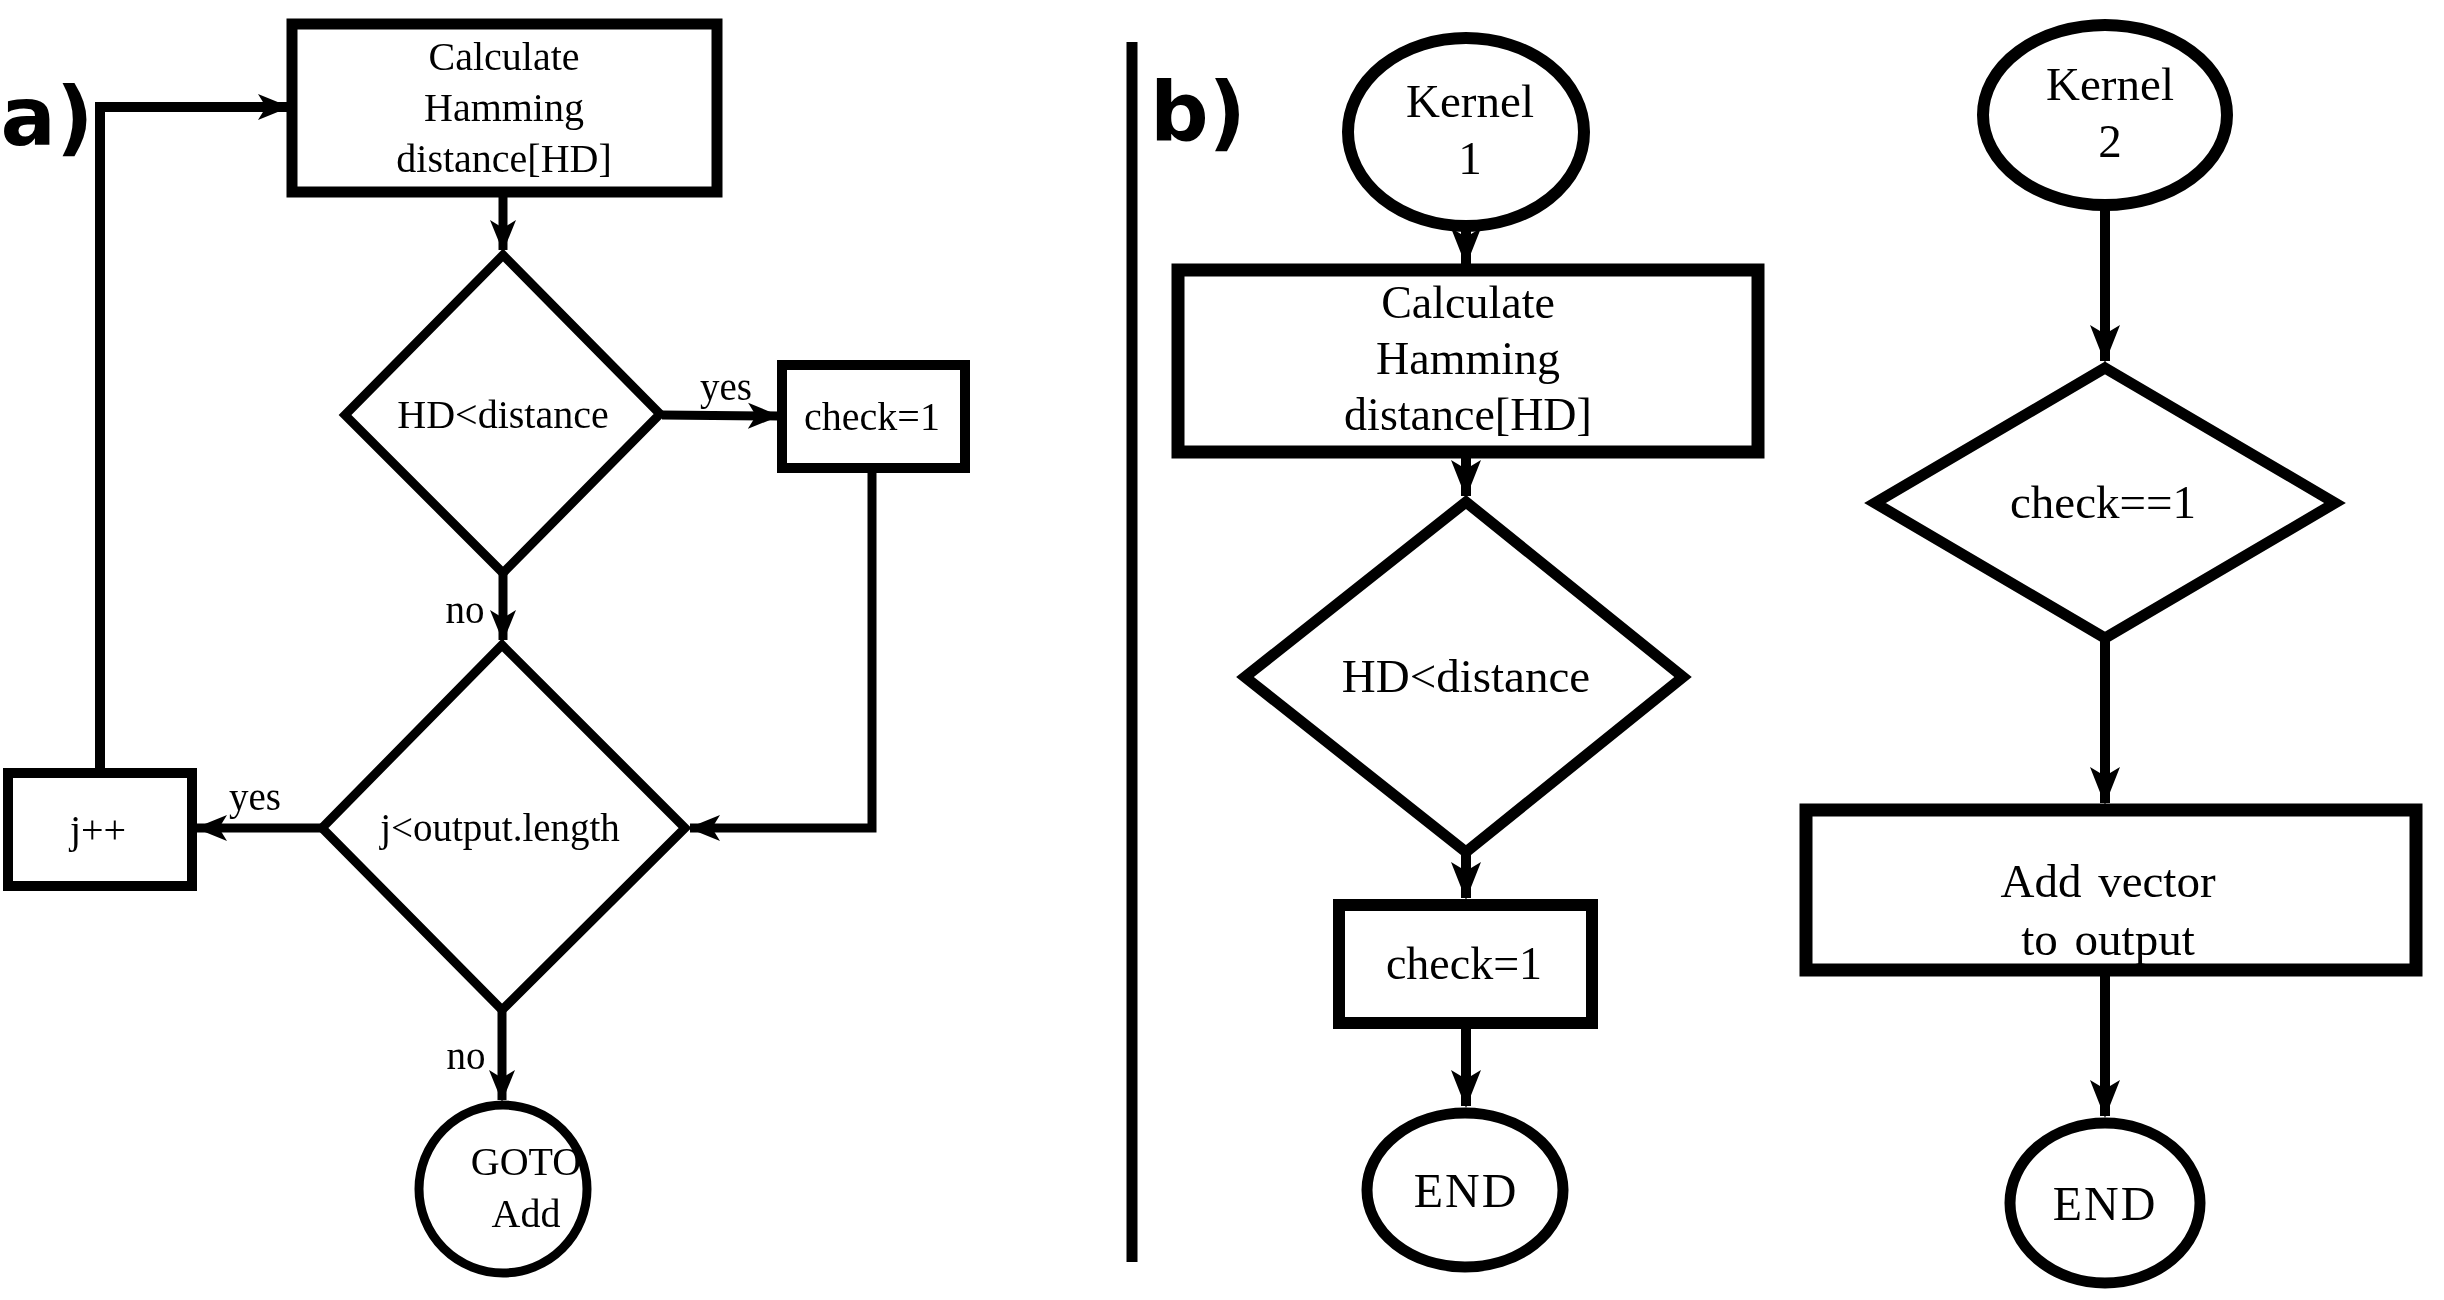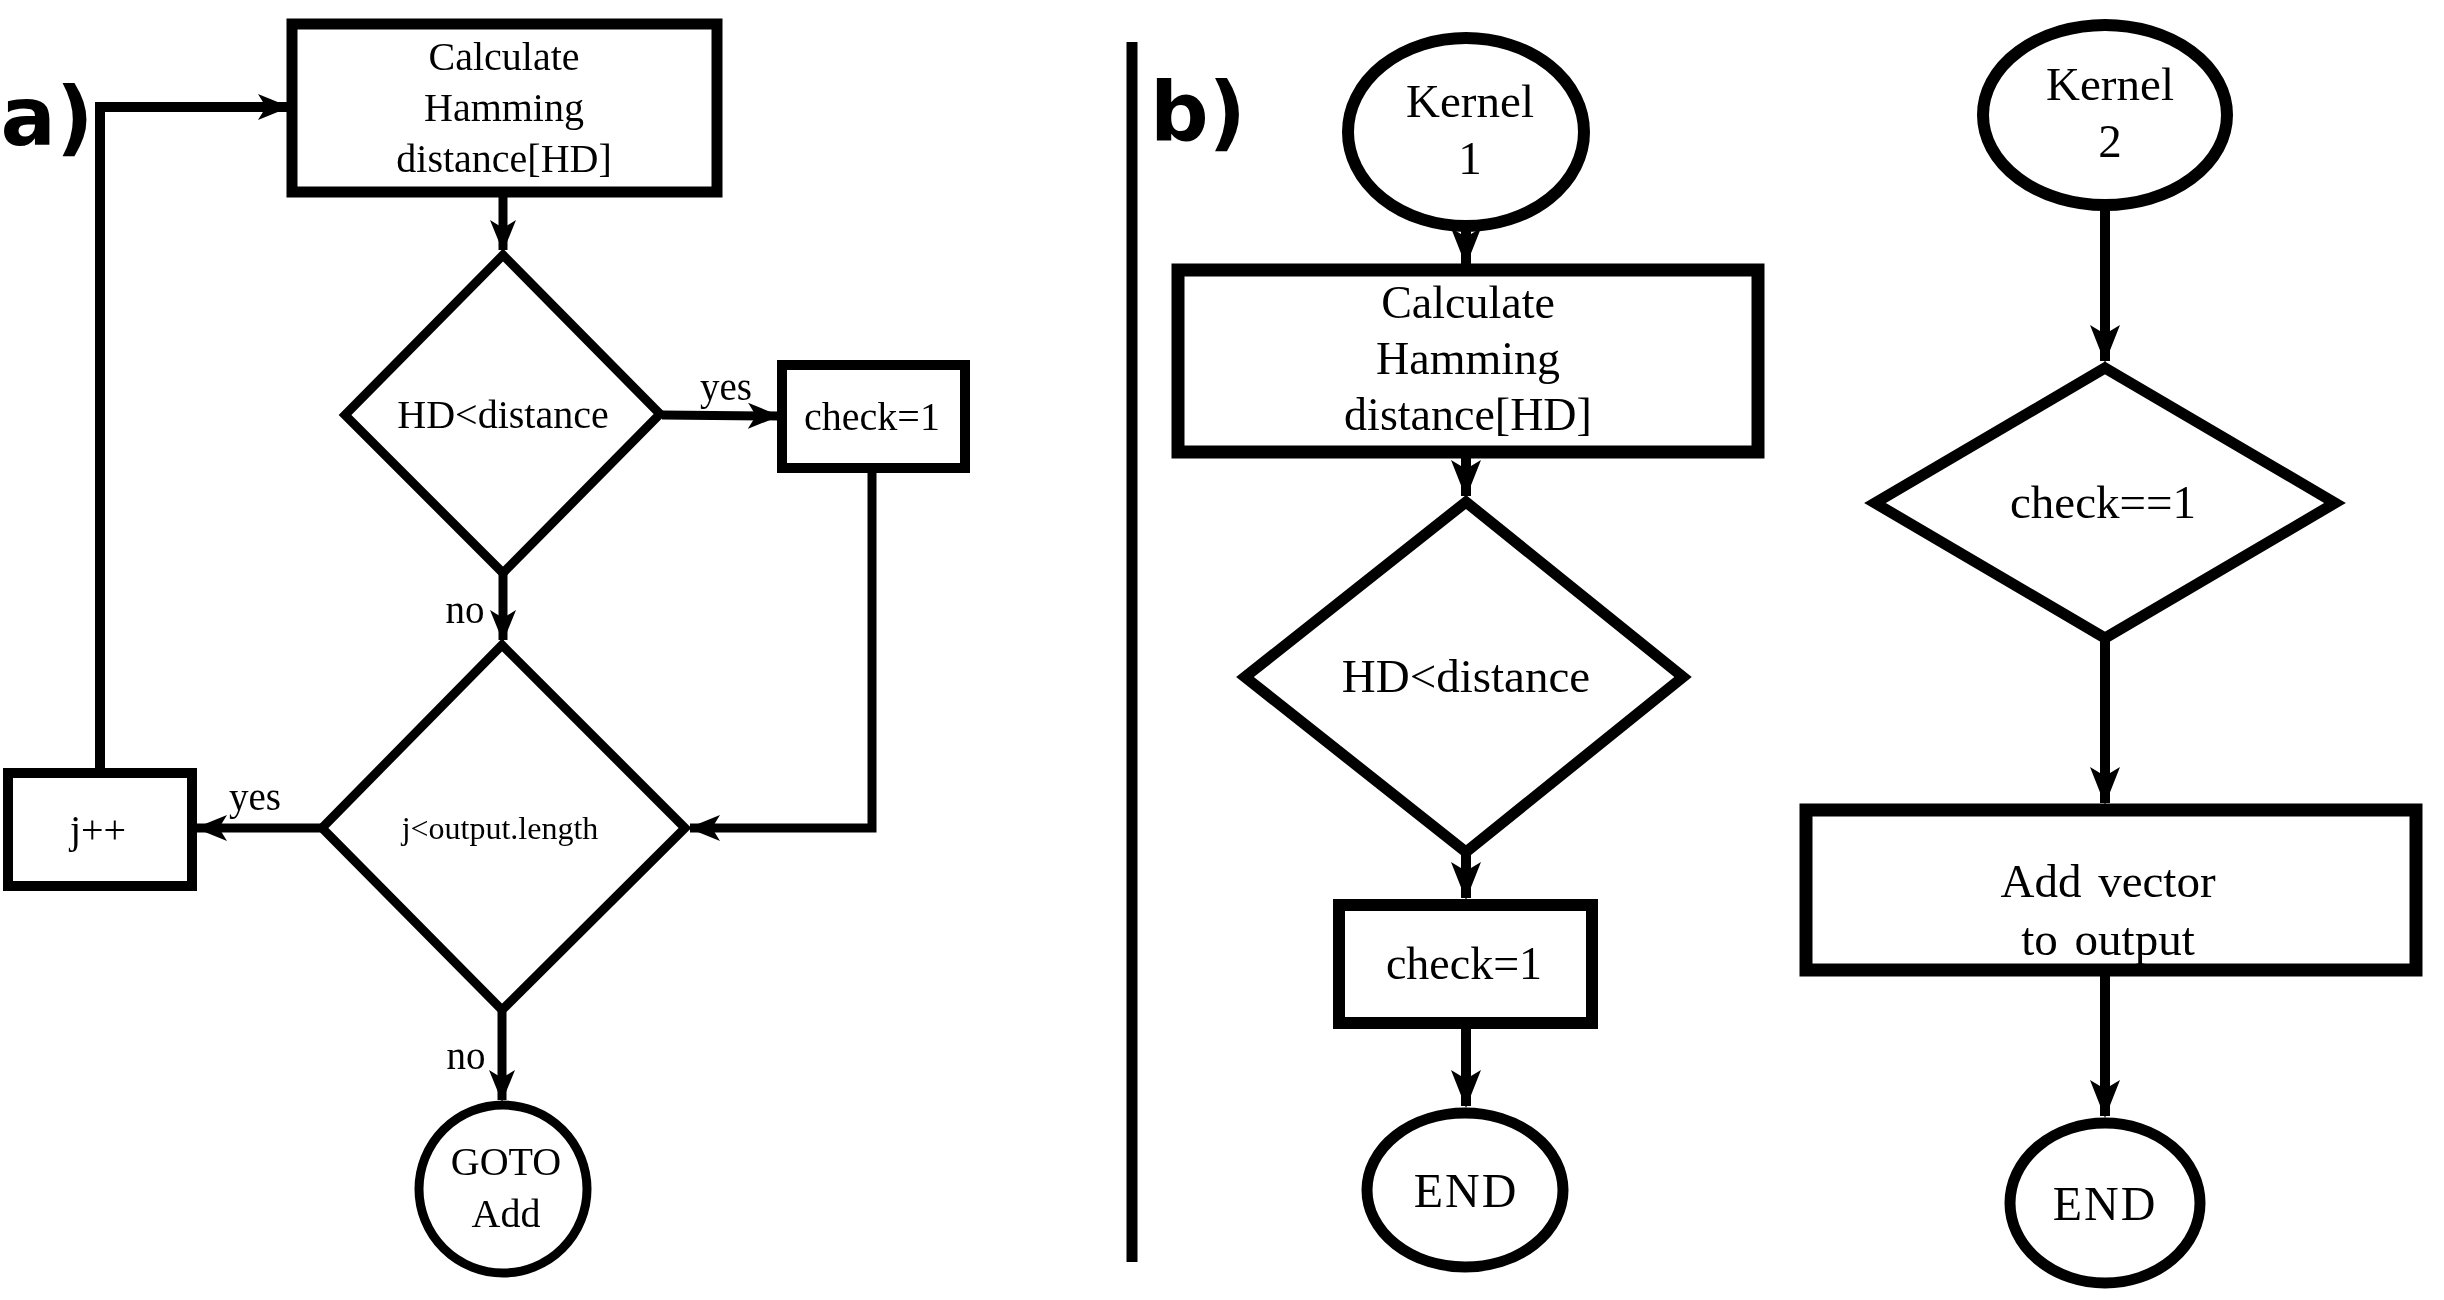--- a/index.html
+++ b/index.html
@@ -100,23 +100,23 @@
   </svg>
 
   <div class="panel-label" style="left:47px;top:116px;font-size:82px;">a)</div>
   <div class="panel-label" style="left:1198px;top:111px;font-size:82px;">b)</div>
 
   <div class="node a-text" style="left:504px;top:108px;font-size:40px;">Calculate
 Hamming
 distance[HD]</div>
   <div class="node a-text" style="left:503px;top:415px;font-size:40px;">HD&lt;distance</div>
   <div class="node a-text" style="left:872px;top:417px;font-size:40px;">check=1</div>
-  <div class="node a-text" style="left:500px;top:828px;font-size:32px;">j&lt;output.length</div>
+  <div class="node a-text" style="left:500px;top:828px;font-size:39px;">j&lt;output.length</div>
   <div class="node a-text" style="left:98px;top:830px;font-size:40px;">j++</div>
-  <div class="node a-text" style="left:506px;top:1188px;font-size:40px;line-height:1.3;">GOTO
+  <div class="node a-text" style="left:526px;top:1188px;font-size:40px;line-height:1.3;">GOTO
 Add</div>
 
   <div class="node a-text" style="left:726px;top:387px;font-size:39px;">yes</div>
   <div class="node a-text" style="left:465px;top:610px;font-size:39px;">no</div>
   <div class="node a-text" style="left:255px;top:797px;font-size:39px;">yes</div>
   <div class="node a-text" style="left:466px;top:1056px;font-size:39px;">no</div>
 
   <div class="node b-text" style="left:1470px;top:130px;font-size:47px;line-height:1.22;">Kernel
 1</div>
   <div class="node b-text" style="left:1468px;top:359px;font-size:46px;line-height:1.22;">Calculate

